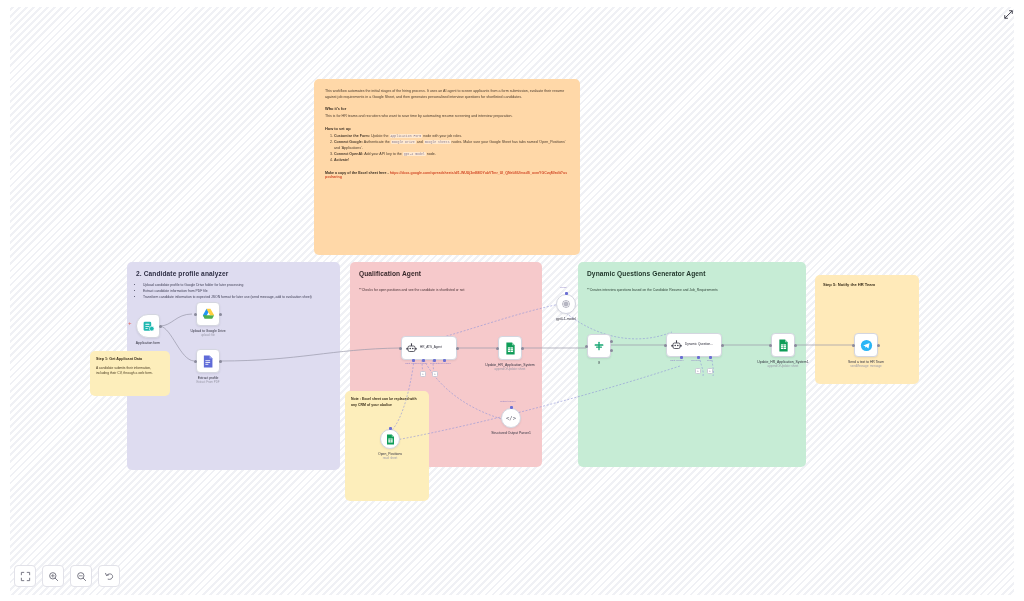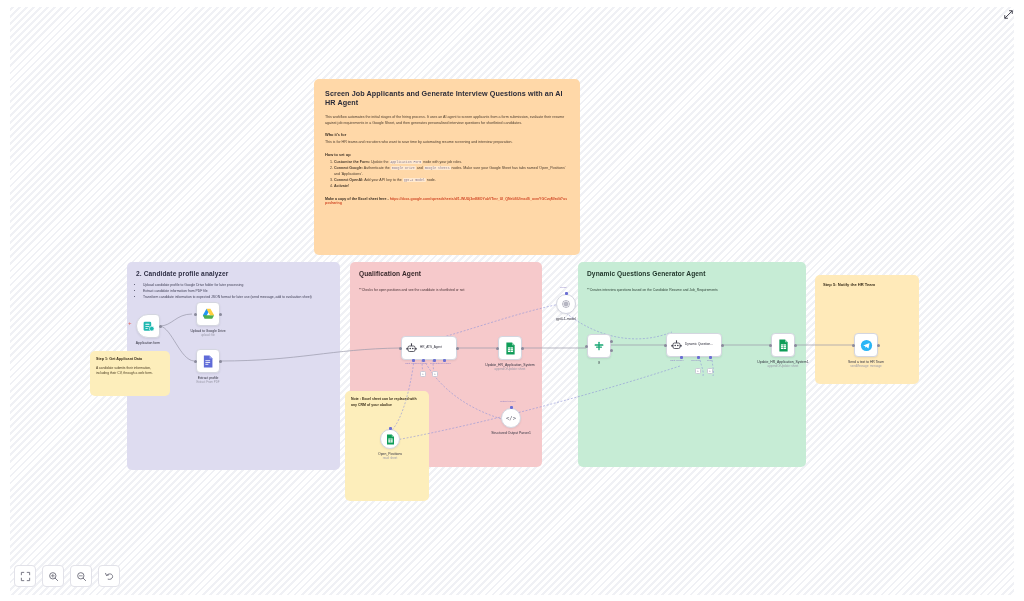--- a/index.html
+++ b/index.html
@@ -188,21 +188,20 @@
     z-index: 50; cursor: pointer;
   }
   svg { display: block; }
 </style>
 </head>
 <body>
 
 <div id="canvas">
 
   <div class="sticky" id="note-intro">
-    <div class="sticky-title">Screen Job Applicants and Generate Interview Questions with an AI HR Agent</div>
     <p>This workflow automates the initial stages of the hiring process. It uses an AI agent to screen applicants from a form submission, evaluate their resume against job requirements in a Google Sheet, and then generates personalised interview questions for shortlisted candidates.</p>
     <h4>Who it's for</h4>
     <p>This is for HR teams and recruiters who want to save time by automating resume screening and interview preparation.</p>
     <h4>How to set up</h4>
     <ol>
       <li>
         <span class="b">Customise the Form:</span><span> Update the </span><span class="codechip">Application Form</span><span> node with your job roles.</span>
       </li>
       <li>
         <span class="b">Connect Google:</span><span> Authenticate the </span><span class="codechip">Google Drive</span><span> and </span><span class="codechip">Google Sheets</span><span> nodes. Make sure your Google Sheet has tabs named 'Open_Positions' and 'Applications'.</span>

